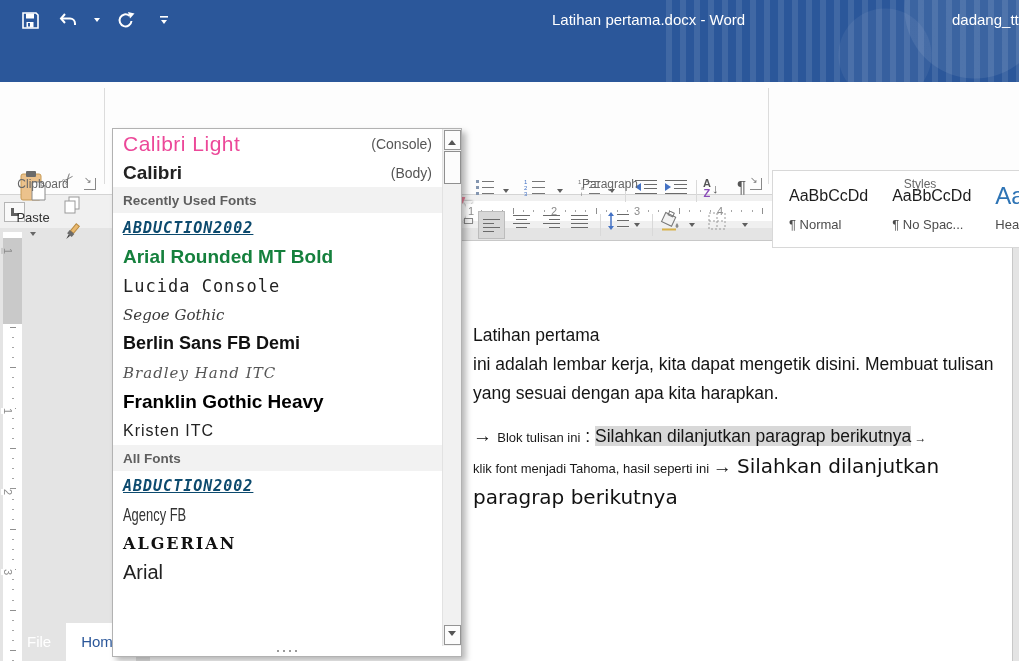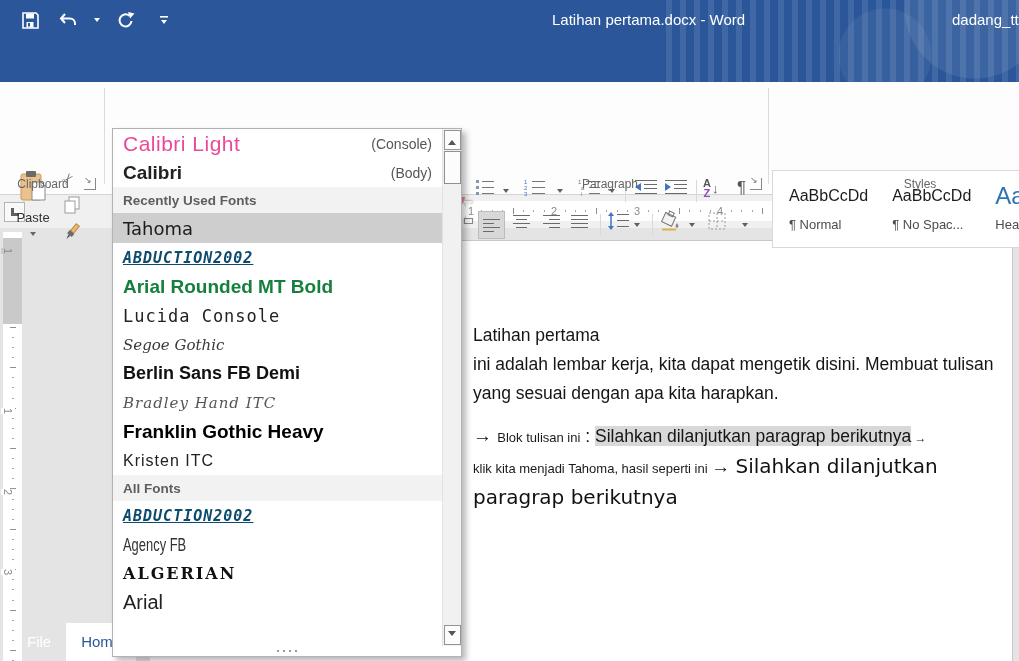--- a/index.html
+++ b/index.html
@@ -417,40 +417,37 @@
   <div class="canvas">
     <div class="vruler">
       <div class="vruler-margin"></div>
       <span id="vnums"><span class="vnum inmargin" style="top: 12px;">1</span><span class="vnum" style="top: 172px;">1</span><span class="vnum" style="top: 252.5px;">2</span><span class="vnum" style="top: 333px;">3</span></span>
     </div>
     <div class="page">
       <div class="doc">
           <p><span class="s-body">Latihan pertama</span></p>
           <p><span class="s-body">ini adalah lembar kerja, kita dapat mengetik disini. Membuat tulisan yang sesuai dengan apa kita harapkan.</span></p>
           <p class="gap"><span class="s-arrow">→ </span><span class="s-small">Blok tulisan ini</span><span class="s-body"> : </span><span class="s-highlight">Silahkan dilanjutkan paragrap berikutnya</span><span class="s-smallarrow"> →</span></p>
-          <p><span class="s-small">klik kita menjadi Tahoma, hasil seperti ini </span><span class="s-arrow">→ </span><span class="s-tahoma">Silahkan dilanjutkan paragrap berikutnya</span></p>
+          <p><span class="s-small">klik font menjadi Tahoma, hasil seperti ini </span><span class="s-arrow">→ </span><span class="s-tahoma">Silahkan dilanjutkan paragrap berikutnya</span></p>
         </div>
     </div>
   </div>
 
   <div class="dropdown">
     <div class="dd-body">
       <div class="dd-list" id="dd-list">
           <div class="dd-row">
             <span class="f-calibri-light">Calibri Light</span>
             <span class="dd-right">(Console)</span>
           </div>
           <div class="dd-row">
             <span class="f-calibri">Calibri</span>
             <span class="dd-right">(Body)</span>
           </div>
           <div class="dd-hdr">Recently Used Fonts</div>
-          <div class="dd-row sel">
-            <span class="f-tahoma">Tahoma</span>
-          </div>
           <div class="dd-row">
             <span class="f-abduction">ABDUCTION2002</span>
           </div>
           <div class="dd-row">
             <span class="f-arial-rounded">Arial Rounded MT Bold</span>
           </div>
           <div class="dd-row">
             <span class="f-lucida">Lucida Console</span>
           </div>
           <div class="dd-row">

